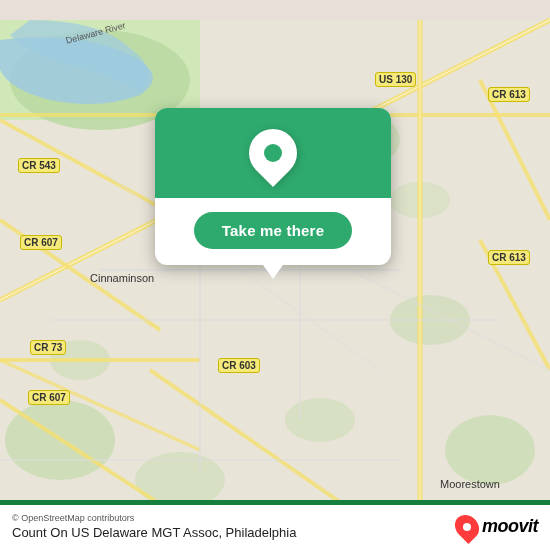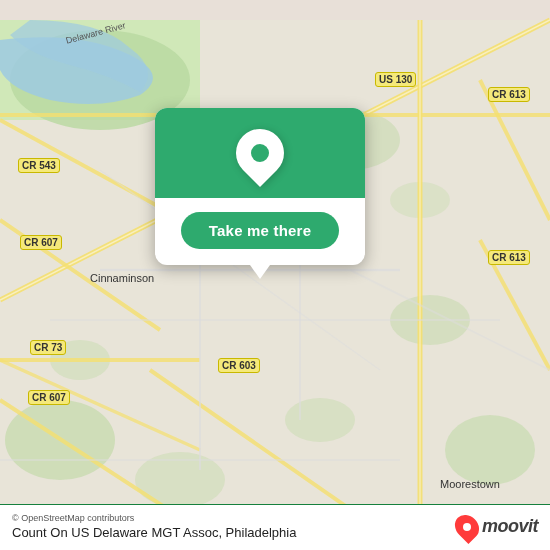--- a/index.html
+++ b/index.html
@@ -19,21 +19,21 @@
       inset: 0;
       width: 100%;
       height: 100%;
     }
 
     
     .popup-bubble {
       position: absolute;
       top: 108px;
       left: 155px;
-      width: 210px;
+      width: 236px;
       background: white;
       border-radius: 12px;
       box-shadow: 0 4px 16px rgba(0,0,0,0.3);
       display: flex;
       flex-direction: column;
       align-items: center;
       padding: 0 0 16px 0;
       overflow: visible;
       z-index: 10;
     }
@@ -99,21 +99,21 @@
     .bottom-bar {
       position: absolute;
       bottom: 0;
       left: 0;
       right: 0;
       background: white;
       padding: 8px 12px 10px;
       display: flex;
       align-items: center;
       justify-content: space-between;
-      border-top: 1px solid #15803d;
+      border-top: 5px solid #15803d;
       z-index: 10;
     }
 
     .bottom-left {
       display: flex;
       flex-direction: column;
     }
 
     .osm-credit {
       font-size: 9px;
@@ -149,21 +149,21 @@
       width: 8px;
       height: 8px;
       background: white;
       border-radius: 50%;
       transform: rotate(45deg);
     }
 
     .moovit-text {
       font-size: 18px;
       font-weight: 700;
-      color: #404040;
+      color: #000000;
       letter-spacing: -0.5px;
       font-style: italic;
     }
 
     
     .road-badge {
       position: absolute;
       background: #f5e97a;
       border: 1.5px solid #c8b800;
       border-radius: 3px;

